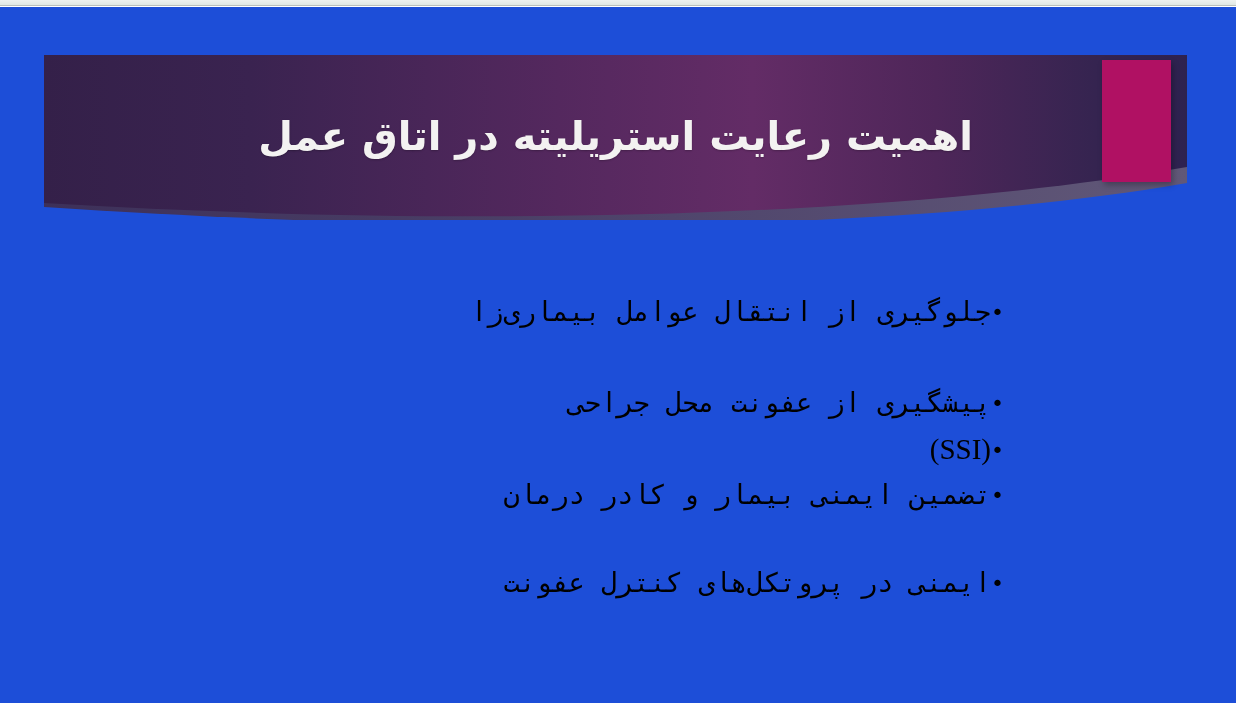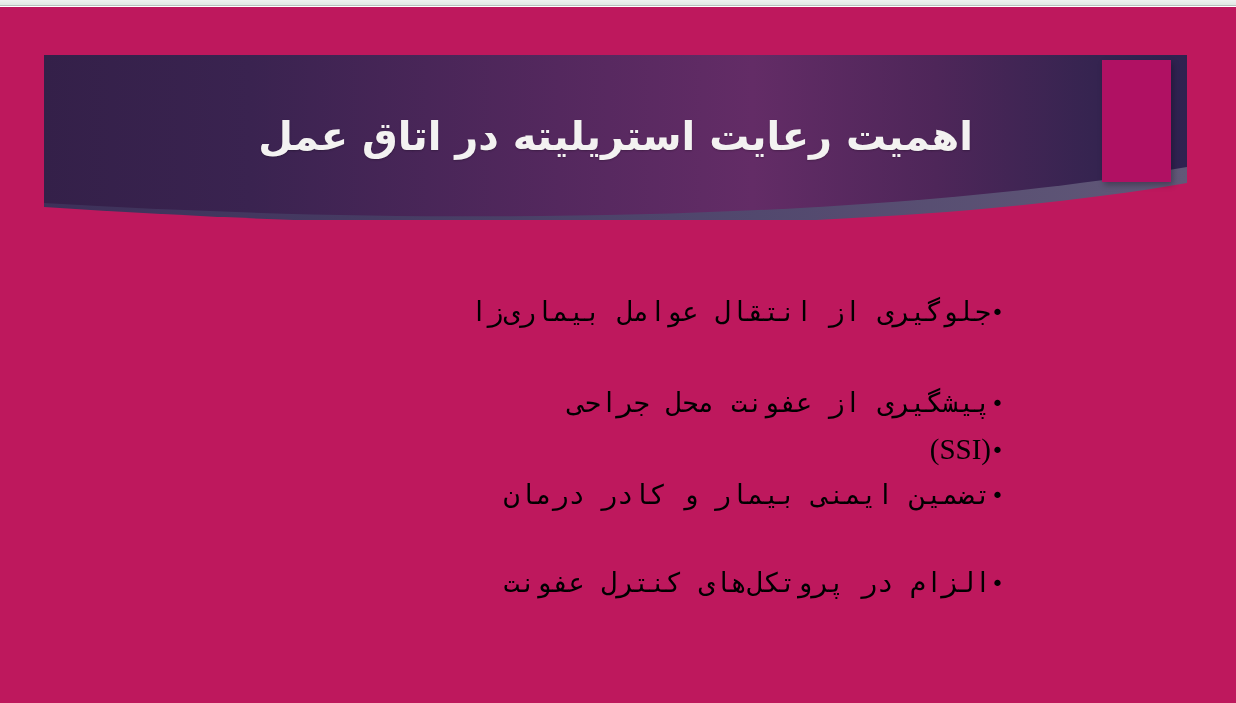--- a/index.html
+++ b/index.html
@@ -28,21 +28,21 @@
     box-sizing: border-box;
   }
 
   
   #slide-canvas {
     position: absolute;
     left: 0;
     top: 7px;
     width: 1236px;
     height: 696px;
-    background: #be185d;
+    background: #1d4ed8;
     overflow: hidden;
   }
 
   
   #title-banner {
     position: absolute;
     left: 44px;
     top: 48px;
     width: 1143px;
     height: 165px;
@@ -177,18 +177,18 @@
       <span class="dot">•</span><span class="latin">(SSI)</span>
     </div>
 
     <div class="bullet-line">
       <span class="dot">•</span><span class="txt">تضمین ایمنی بیمار و کادر درمان</span>
     </div>
 
     <div class="gap-sm"></div>
 
     <div class="bullet-line">
-      <span class="dot">•</span><span class="txt">الزام در پروتکل‌های کنترل عفونت</span>
+      <span class="dot">•</span><span class="txt">ایمنی در پروتکل‌های کنترل عفونت</span>
     </div>
 
   </div>
 
 </div>
 
 </body></html>

